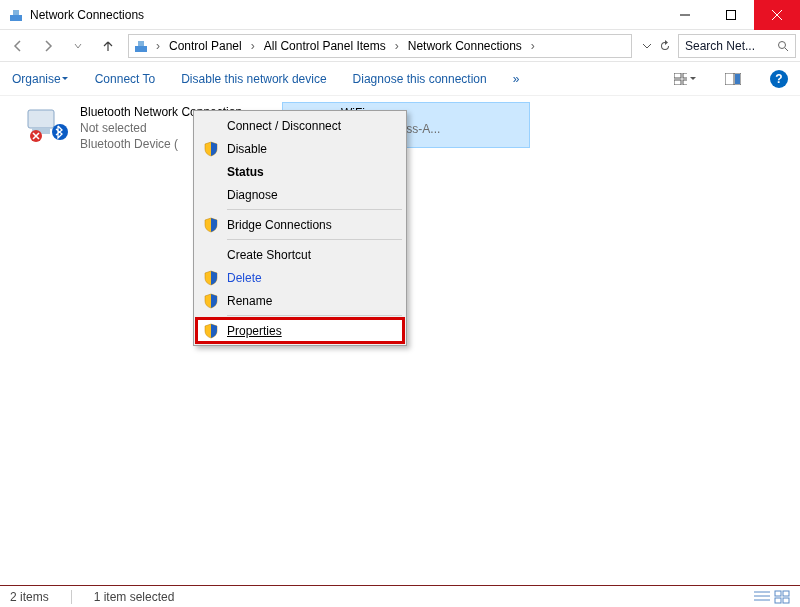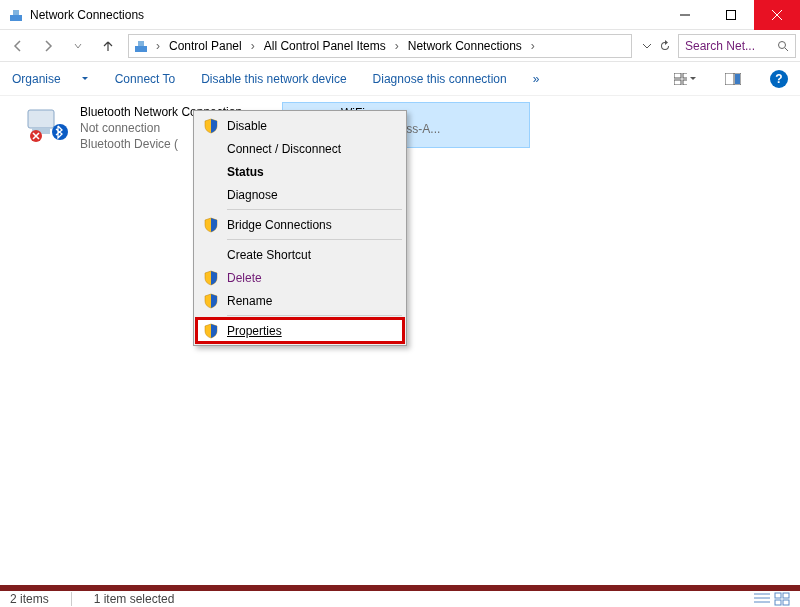--- a/index.html
+++ b/index.html
@@ -10,40 +10,40 @@
   .titlebar .winbtn { width: 46px; height: 30px; display: flex; align-items: center; justify-content: center; color: #000; }
   .titlebar .winbtn.close { background: #e81123; color: #fff; }
   .navbar { height: 32px; display: flex; align-items: center; border-bottom: 1px solid #e5e5e5; padding: 0 4px; gap: 2px; }
   .nav-arrow { width: 28px; height: 28px; display: flex; align-items: center; justify-content: center; color: #888; }
   .nav-arrow.enabled { color: #000; }
   .nav-up { color:#606060; }
   .addressbar { flex: 1; height: 24px; border: 1px solid #ccc; display: flex; align-items: center; padding: 0 4px; gap: 4px; margin: 0 4px; }
   .crumb { color: #000; padding: 1px 2px; }
   .crumb-sep { color: #666; padding: 0 3px; }
   .addr-icons { display:flex; align-items:center; gap:6px; padding:0 4px; }
-  .searchbox { width: 118px; height: 24px; border: 1px solid #ccc; display: flex; align-items: center; padding: 0 6px; color: #701a75; gap:4px;}
+  .searchbox { width: 118px; height: 24px; border: 1px solid #ccc; display: flex; align-items: center; padding: 0 6px; color: #0f172a; gap:4px;}
   .toolbar { height: 34px; display: flex; align-items: center; padding: 0 12px; gap: 26px; border-bottom: 1px solid #f0f0f0; }
-  .toolbar .tbtn { color: #1a5da6; font-size: 12px; display:flex; align-items:center; gap:20px;}
+  .toolbar .tbtn { color: #1a5da6; font-size: 12px; display:flex; align-items:center; gap:0;}
   .toolbar .spacer { flex: 1; }
   .toolbar .ricon { width:22px; height:22px; display:flex; align-items:center; justify-content:center; color:#555;}
   .content { position: relative; height: 490px; padding: 6px 10px; }
   .conn { position: absolute; width: 248px; display: flex; gap: 8px; padding: 2px; }
   .conn.selected { background: #cce8ff; border:1px solid #99d1ff; }
   .conn-icon { width: 48px; height: 40px; position:relative; }
   .conn-text { display:flex; flex-direction:column; line-height:16px; overflow:hidden;}
   .conn-name { color:#000; white-space:nowrap;}
   .conn-sub { color:#6d6d6d; white-space:nowrap; text-overflow:ellipsis; overflow:hidden;}
   .context-menu { position:absolute; left:200px; top:118px; width:214px; background:#f0f0f0; border:1px solid #a0a0a0; box-shadow:3px 3px 5px rgba(0,0,0,0.25); padding:3px; }
   .cm-item { height:23px; display:flex; align-items:center; padding-left:30px; position:relative; font-size:12px;}
   .cm-item.bold { font-weight:700; }
-  .cm-item.disabled { color:#701a75; }
+  .cm-item.disabled { color:#1d4ed8; }
   .cm-item .shield { position:absolute; left:6px; width:16px; height:16px; }
   .cm-sep { height:1px; background:#d0d0d0; margin:3px 1px 3px 30px; }
   .cm-item.highlight { outline:3px solid #d40000; outline-offset:-1px; background:#fff;text-decoration:underline;}
-  .statusbar { position:absolute; bottom:0; left:0; right:0; height:22px; border-top:6px solid #7f1d1d; display:flex; align-items:center; padding:0 10px; gap:22px; color:#444; background:#fff;}
+  .statusbar { position:absolute; bottom:0; left:0; right:0; height:22px; border-top:1px solid #7f1d1d; display:flex; align-items:center; padding:0 10px; gap:22px; color:#444; background:#fff;}
   .statusbar .sep { width:1px; height:14px; background:#ccc; }
   .statusbar .sicons { margin-left:auto; display:flex; gap:4px;}
   .help-icon { width:18px;height:18px;border-radius:50%;background:#0067c0;color:#fff;display:flex;align-items:center;justify-content:center;font-weight:bold;font-size:12px;}
   svg { display:block; }
 </style>
 </head>
 <body>
 
 <div class="titlebar">
   <span class="icon">
@@ -170,51 +170,51 @@
         <rect x="4" y="6" width="26" height="18" rx="2" fill="#dce6f0" stroke="#8aa8c8"></rect>
         <rect x="8" y="24" width="18" height="6" fill="#b8cde0"></rect>
         <circle cx="36" cy="28" r="8" fill="#0a5bc4"></circle>
         <path d="M34 22 L34 34 L38 30 L32 25 M34 22 L38 26 L32 31" fill="none" stroke="#fff" stroke-width="1.3"></path>
         <circle cx="12" cy="32" r="6" fill="#d9302c"></circle>
         <path d="M9 29 L15 35 M15 29 L9 35" stroke="#fff" stroke-width="1.6"></path>
       </svg>
     </div>
     <div class="conn-text">
       <span class="conn-name">Bluetooth Network Connection</span>
-      <span class="conn-sub">Not connection</span>
+      <span class="conn-sub">Not selected</span>
       <span class="conn-sub">Bluetooth Device (</span>
     </div>
   </div>
 
   <div class="conn selected" style="left:282px; top:6px;">
     <div class="conn-icon">
       <svg width="48" height="40">
         <rect x="4" y="6" width="26" height="18" rx="2" fill="#dce6f0" stroke="#8aa8c8"></rect>
         <rect x="8" y="24" width="18" height="6" fill="#b8cde0"></rect>
         <path d="M30 32 Q36 26 42 32 M32 32 Q36 28 40 32" fill="none" stroke="#3c8a3c" stroke-width="1.5"></path>
       </svg>
     </div>
     <div class="conn-text">
       <span class="conn-name">WiFi</span>
       <span class="conn-sub"></span>
       <span class="conn-sub">Band Wireless-A...</span>
     </div>
   </div>
 
   <div class="context-menu" style="left:193px; top:14px;">
+    <div class="cm-item">Connect / Disconnect</div>
     <div class="cm-item">
       <span class="shield">
           <svg width="16" height="16">
             <path d="M8 1 L14 3 V8 Q14 13 8 15 Q2 13 2 8 V3 Z" fill="#ffc020" stroke="#c08000" stroke-width="0.5"></path>
             <path d="M8 1 L14 3 V8 Q14 13 8 15 V1" fill="#2060c0"></path>
           </svg>
         </span>
       <span>Disable</span>
     </div>
-    <div class="cm-item">Connect / Disconnect</div>
     <div class="cm-item bold">Status</div>
     <div class="cm-item">Diagnose</div>
     <div class="cm-sep"></div>
     <div class="cm-item">
       <span class="shield">
           <svg width="16" height="16">
             <path d="M8 1 L14 3 V8 Q14 13 8 15 Q2 13 2 8 V3 Z" fill="#ffc020" stroke="#c08000" stroke-width="0.5"></path>
             <path d="M8 1 L14 3 V8 Q14 13 8 15 V1" fill="#2060c0"></path>
           </svg>
         </span>

